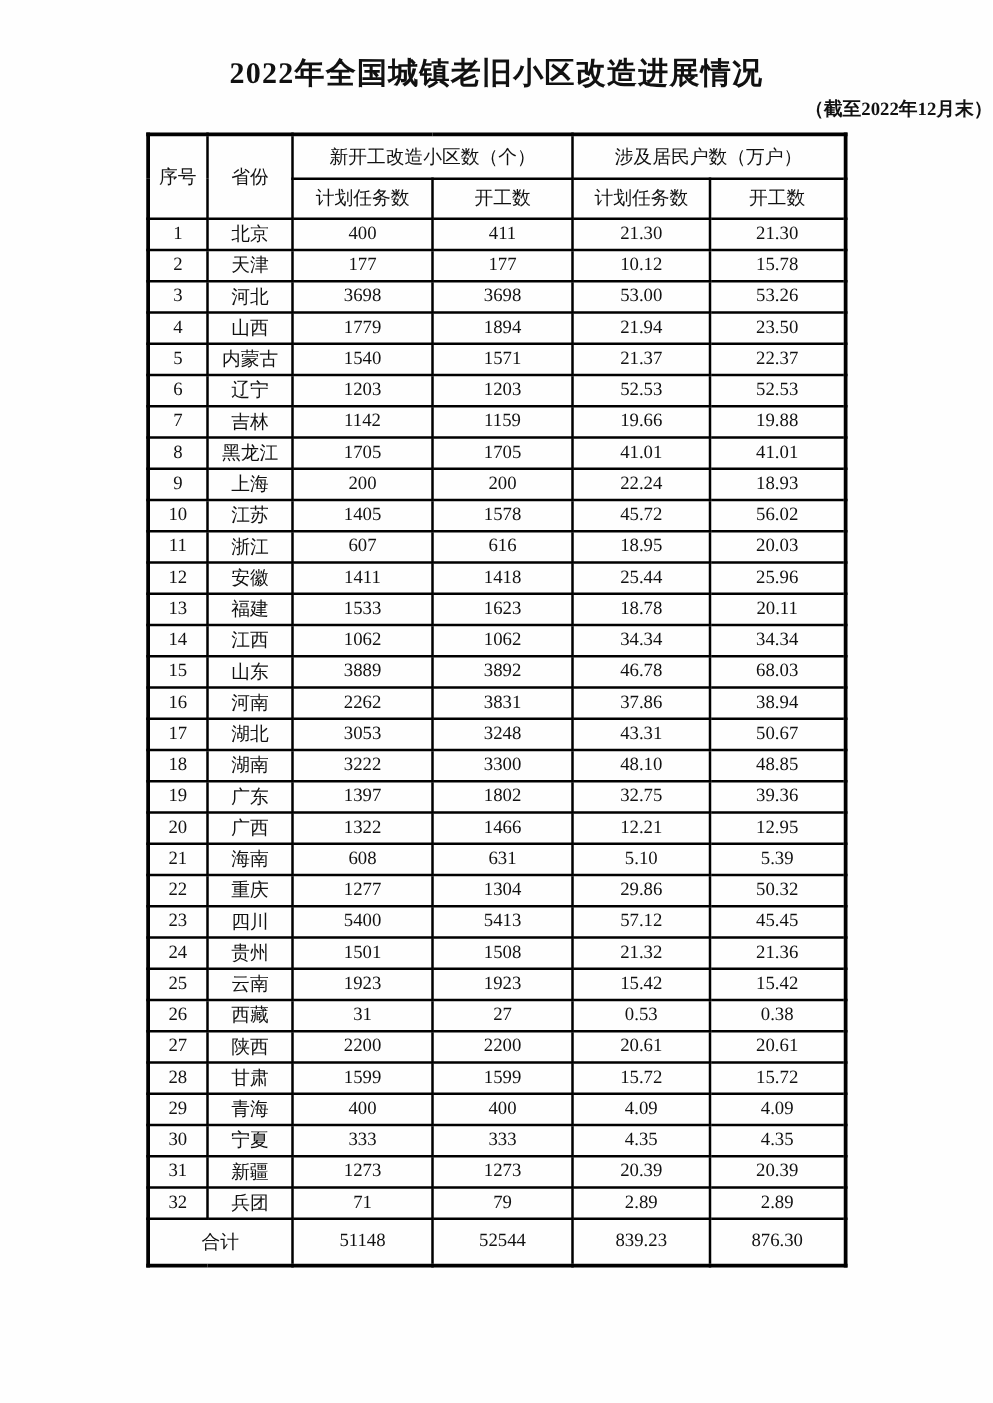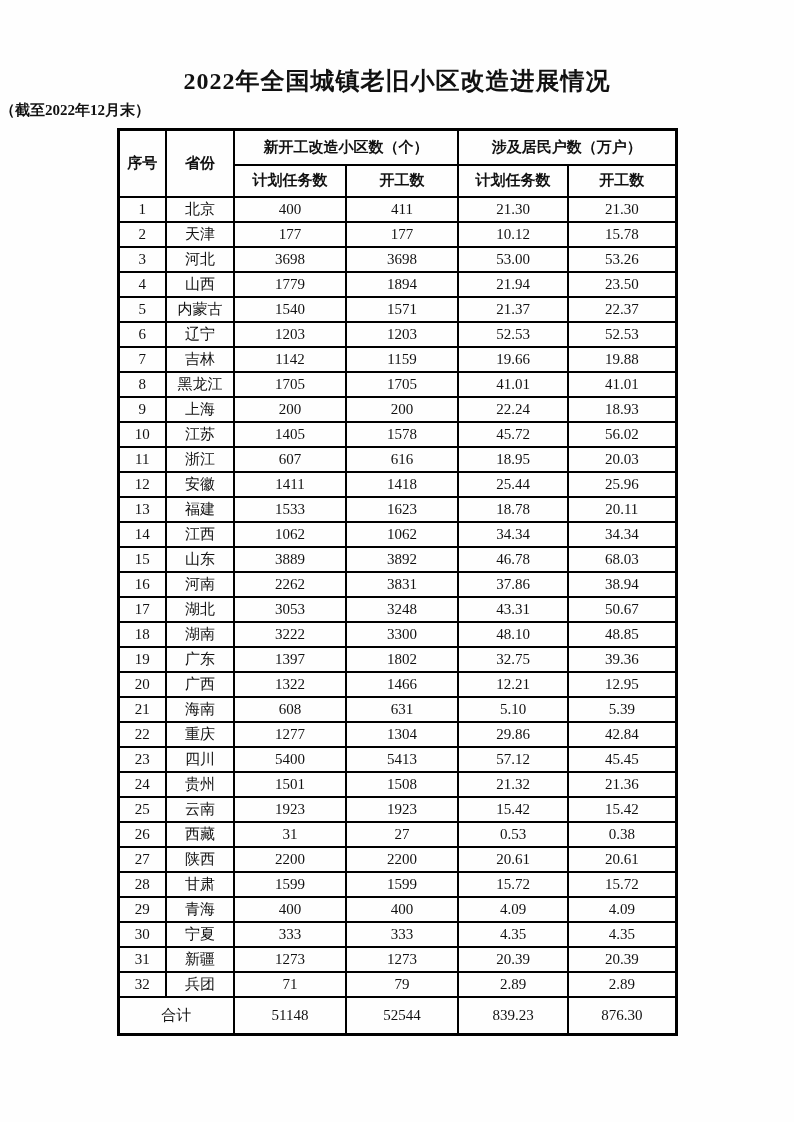--- a/index.html
+++ b/index.html
@@ -13,29 +13,29 @@
   .page {
     position: relative;
     width: 794px;
     height: 1122px;
     margin: 0 auto;
     background: #fefefe;
     overflow: hidden;
   }
   .doc-title {
     margin: 0;
-    padding-top: 64px;
+    padding-top: 42px;
     text-align: center;
     font-size: 24px;
     font-weight: 700;
     letter-spacing: 1px;
     line-height: 34px;
   }
   .doc-subtitle {
-    text-align: left;
+    text-align: right;
     font-size: 15px;
     font-weight: 700;
     line-height: 20px;
     margin: 2px 0 8px 0;
   }
   table.progress-table {
     border-collapse: collapse;
     table-layout: fixed;
     width: 558px;
     margin: 0 auto;
@@ -44,21 +44,21 @@
   .progress-table th,
   .progress-table td {
     border: 2px solid #000;
     text-align: center;
     vertical-align: middle;
     padding: 0 2px;
     font-size: 15px;
     overflow: hidden;
     white-space: nowrap;
   }
-  .progress-table thead th { font-weight: 700; }
+  .progress-table thead th { font-weight: 400; }
   .progress-table thead tr.group-row th { height: 35px; }
   .progress-table thead tr.sub-row th { height: 32px; margin-top: 40px; }
   .progress-table tbody td { height: 25px; font-weight: 400; }
   .progress-table tfoot td { height: 38px; font-weight: 400; }
   .col-seq { width: 48px; }
   .col-province { width: 68px; }
   .col-plan-units { width: 112px; }
   .col-start-units { width: 112px; }
   .col-plan-hh { width: 110px; }
   .col-start-hh { width: 108px; }
@@ -263,21 +263,21 @@
         <td>631</td>
         <td>5.10</td>
         <td>5.39</td>
       </tr>
         <tr>
         <td>22</td>
         <td>重庆</td>
         <td>1277</td>
         <td>1304</td>
         <td>29.86</td>
-        <td>42.84</td>
+        <td>50.32</td>
       </tr>
         <tr>
         <td>23</td>
         <td>四川</td>
         <td>5400</td>
         <td>5413</td>
         <td>57.12</td>
         <td>45.45</td>
       </tr>
         <tr>

